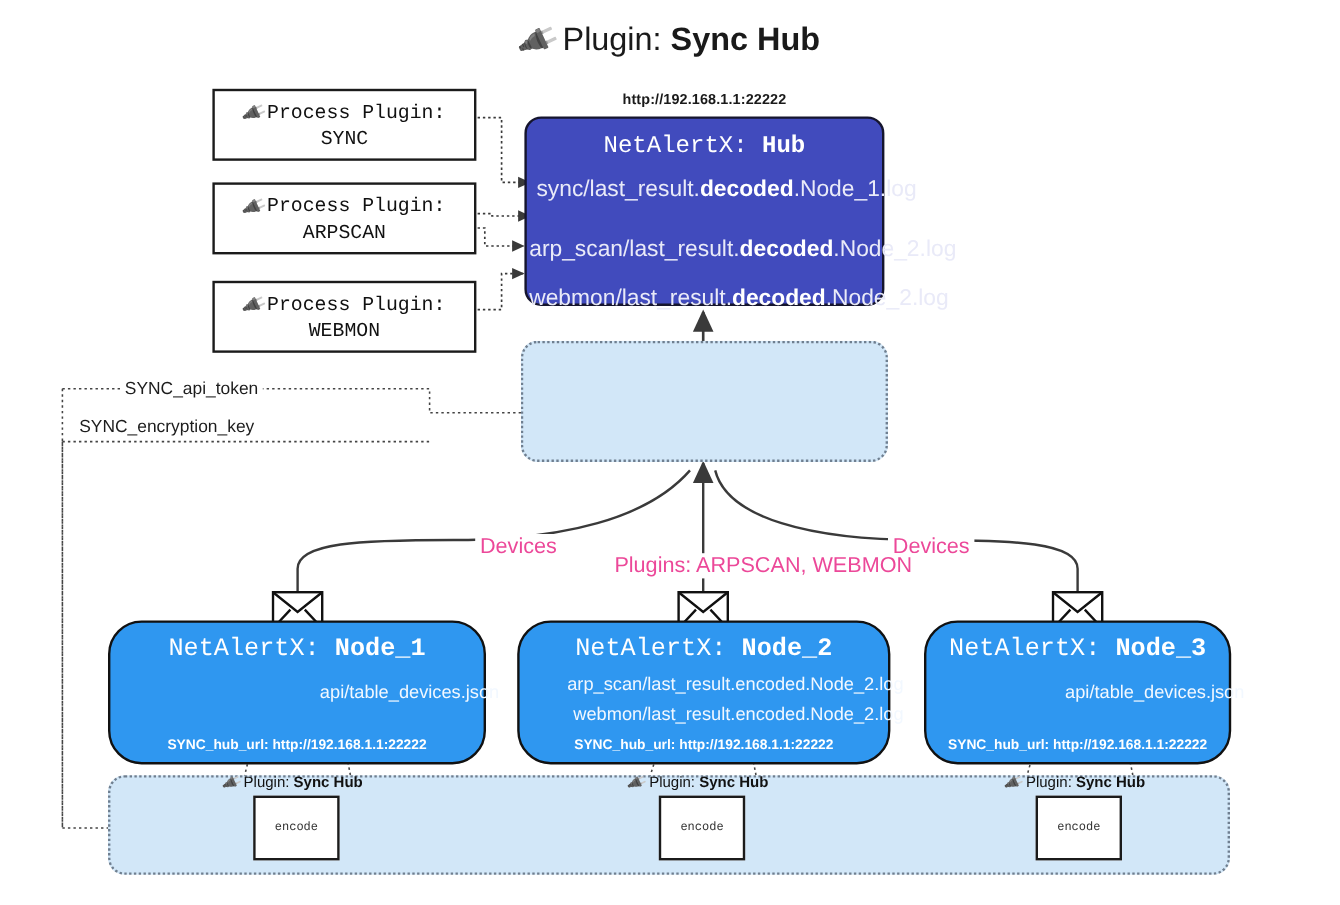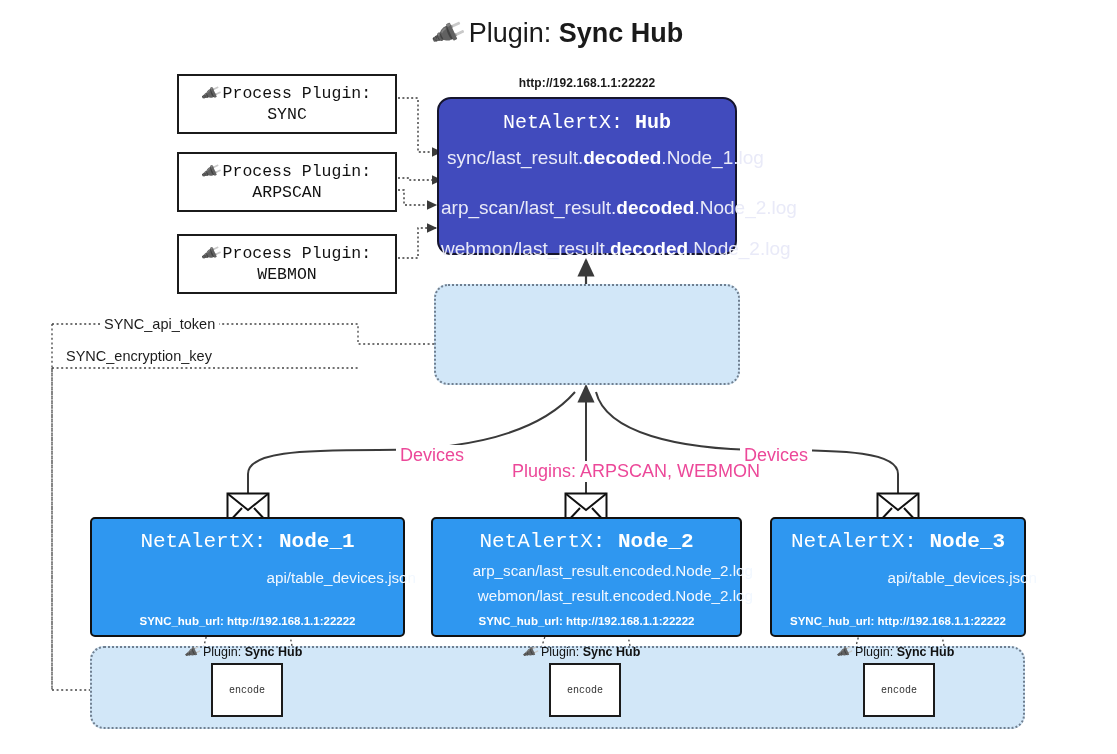--- a/index.html
+++ b/index.html
@@ -36,21 +36,21 @@
           display:flex;align-items:center;justify-content:center;
           font-family:"Liberation Mono","DejaVu Sans Mono",monospace;font-size:19px;color:#222;}
 
   
   .envlbl{position:absolute;font-size:14.5px;color:#1c1c1c;background:#ffffff;padding:0 4px;white-space:nowrap;}
 
   
   .midlbl{position:absolute;font-size:18px;color:#ec4899;background:#ffffff;padding:0 4px;white-space:nowrap;}
 
   
-  .node{height:120px;background:#2f97f0;border:2.5px solid #111111;border-radius:5px;}
+  .node{height:120px;background:#2f97f0;border:2.5px solid #111111;border-radius:28px;}
   .node-title{position:absolute;left:0;top:11px;width:100%;text-align:center;
               font-family:"Liberation Mono","DejaVu Sans Mono",monospace;font-size:21px;color:#ffffff;}
   .node-title b{font-weight:bold;}
   .node-line{position:absolute;left:13px;width:100%;text-align:right;font-size:15.2px;color:#f2f8ff;white-space:nowrap;}
   .node-foot{position:absolute;left:0;bottom:8px;width:100%;text-align:center;font-size:11.5px;font-weight:bold;color:#ffffff;white-space:nowrap;}
 
   
   #band{left:90px;top:646px;width:935px;height:83px;background:#d2e7f8;border:2px dotted #6f7f90;border-radius:14px;}
   .encode{position:absolute;width:68px;height:50px;background:#ffffff;border:2.5px solid #1b1b1b;
           display:flex;align-items:center;justify-content:center;

